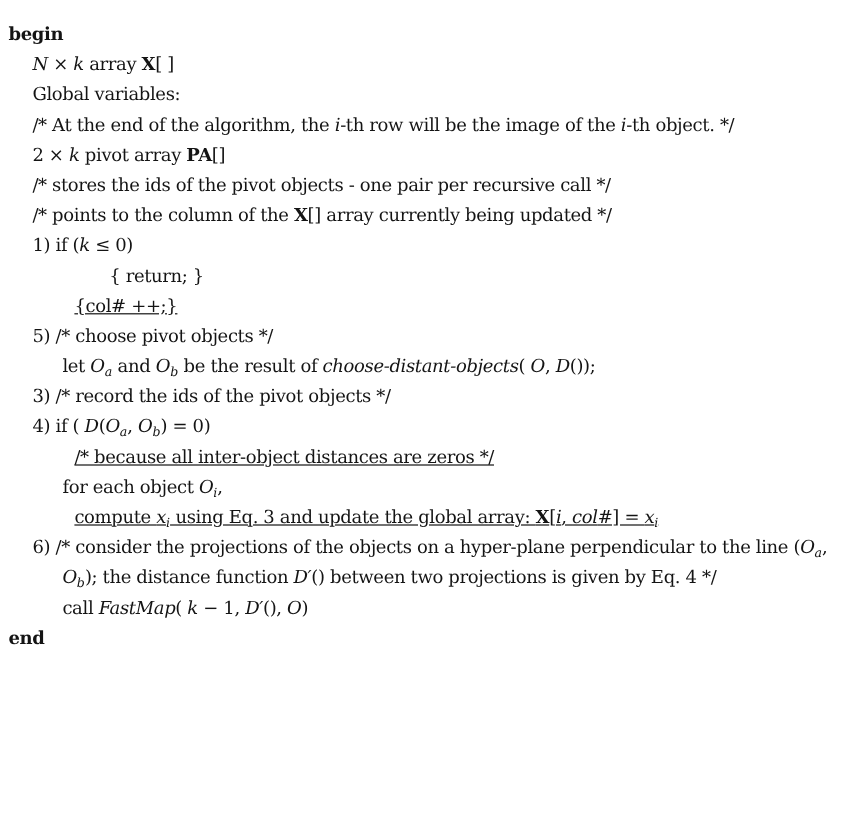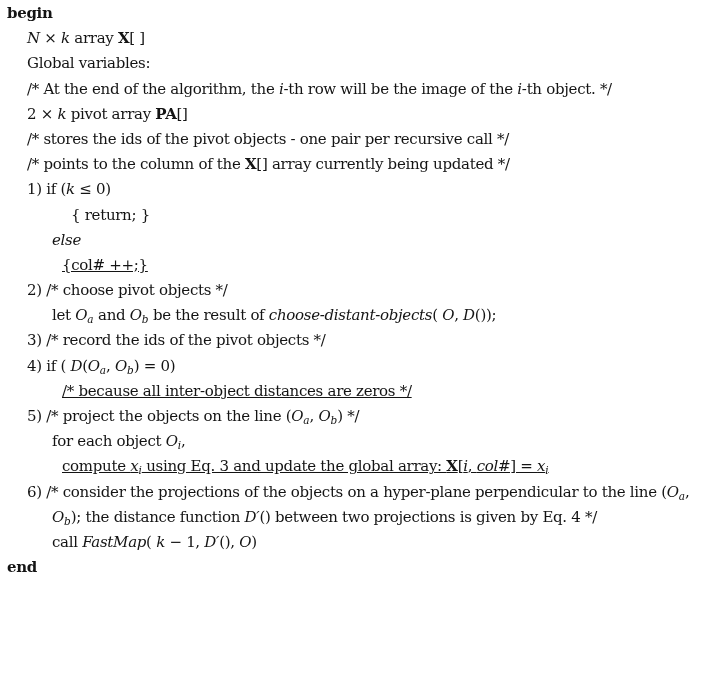--- a/index.html
+++ b/index.html
@@ -6,37 +6,37 @@
     margin: 0;
     padding: 0;
     background: #ffffff;
   }
   body {
     width: 713px;
     height: 681px;
     overflow: hidden;
   }
   .listing {
-    padding-top: 1px;
+    padding-top: 16px;
     font-family: "DejaVu Serif", "Liberation Serif", serif;
     color: #141414;
   }
   .line {
     font-size: 15px;
     line-height: 25.2px;
     height: 25.2px;
     letter-spacing: -0.3px;
     white-space: pre;
   }
   
   .ind0 { padding-left: 7px;  }  
   .ind1 { padding-left: 27px; }  
   .ind2 { padding-left: 52px; }  
   .ind3 { padding-left: 62px; text-decoration: underline; }  
-  .ind4 { padding-left: 71px; }  
+  .ind4 { padding-left: 71px; margin-left: 20px; }  
   
   .sb { font-weight: bold; }
   .si { font-style: italic; }
   .sc { font-style: italic; }   
   .ss {                          
     font-style: italic;
     font-size: 10.5px;
     vertical-align: -3px;
     letter-spacing: 0;
   }
@@ -47,27 +47,25 @@
 <div class="listing">
     <div class="line ind0"><span class="sb">begin</span></div>
     <div class="line ind1"><span class="si">N</span><span> × </span><span class="si">k</span><span> array </span><span class="sb">X</span><span>[ ]</span></div>
     <div class="line ind1"><span>Global variables:</span></div>
     <div class="line ind1"><span>/* At the end of the algorithm, the </span><span class="si">i</span><span>-th row will be the image of the </span><span class="si">i</span><span>-th object. */</span></div>
     <div class="line ind1"><span>2 × </span><span class="si">k</span><span> pivot array </span><span class="sb">PA</span><span>[]</span></div>
     <div class="line ind1"><span>/* stores the ids of the pivot objects - one pair per recursive call */</span></div>
     <div class="line ind1"><span>/* points to the column of the </span><span class="sb">X</span><span>[] array currently being updated */</span></div>
     <div class="line ind1"><span>1) if (</span><span class="si">k</span><span> ≤ 0)</span></div>
     <div class="line ind4"><span>{ return; }</span></div>
-    <div class="line ind2"><span class="si">else</span></div>
     <div class="line ind3"><span>{col# ++;}</span></div>
-    <div class="line ind1"><span>2) /* choose pivot objects */</span></div>
+    <div class="line ind1"><span>5) /* choose pivot objects */</span></div>
     <div class="line ind2"><span>let </span><span class="si">O</span><span class="ss">a</span><span> and </span><span class="si">O</span><span class="ss">b</span><span> be the result of </span><span class="si">choose-distant-objects</span><span>( </span><span class="sc">O</span><span>, </span><span class="sc">D</span><span>());</span></div>
     <div class="line ind1"><span>3) /* record the ids of the pivot objects */</span></div>
     <div class="line ind1"><span>4) if ( </span><span class="sc">D</span><span>(</span><span class="si">O</span><span class="ss">a</span><span>, </span><span class="si">O</span><span class="ss">b</span><span>) = 0)</span></div>
     <div class="line ind3"><span>/* because all inter-object distances are zeros */</span></div>
-    <div class="line ind1"><span>5) /* project the objects on the line (</span><span class="si">O</span><span class="ss">a</span><span>, </span><span class="si">O</span><span class="ss">b</span><span>) */</span></div>
     <div class="line ind2"><span>for each object </span><span class="si">O</span><span class="ss">i</span><span>,</span></div>
     <div class="line ind3"><span>compute </span><span class="si">x</span><span class="ss">i</span><span> using Eq. 3 and update the global array: </span><span class="sb">X</span><span>[</span><span class="si">i</span><span>, </span><span class="si">col</span><span>#] = </span><span class="si">x</span><span class="ss">i</span></div>
     <div class="line ind1"><span>6) /* consider the projections of the objects on a hyper-plane perpendicular to the line (</span><span class="si">O</span><span class="ss">a</span><span>,</span></div>
     <div class="line ind2"><span class="si">O</span><span class="ss">b</span><span>); the distance function </span><span class="sc">D′</span><span>() between two projections is given by Eq. 4 */</span></div>
     <div class="line ind2"><span>call </span><span class="si">FastMap</span><span>( </span><span class="si">k</span><span> − 1, </span><span class="sc">D′</span><span>(), </span><span class="sc">O</span><span>)</span></div>
     <div class="line ind0"><span class="sb">end</span></div>
   </div>
 
 </body></html>

